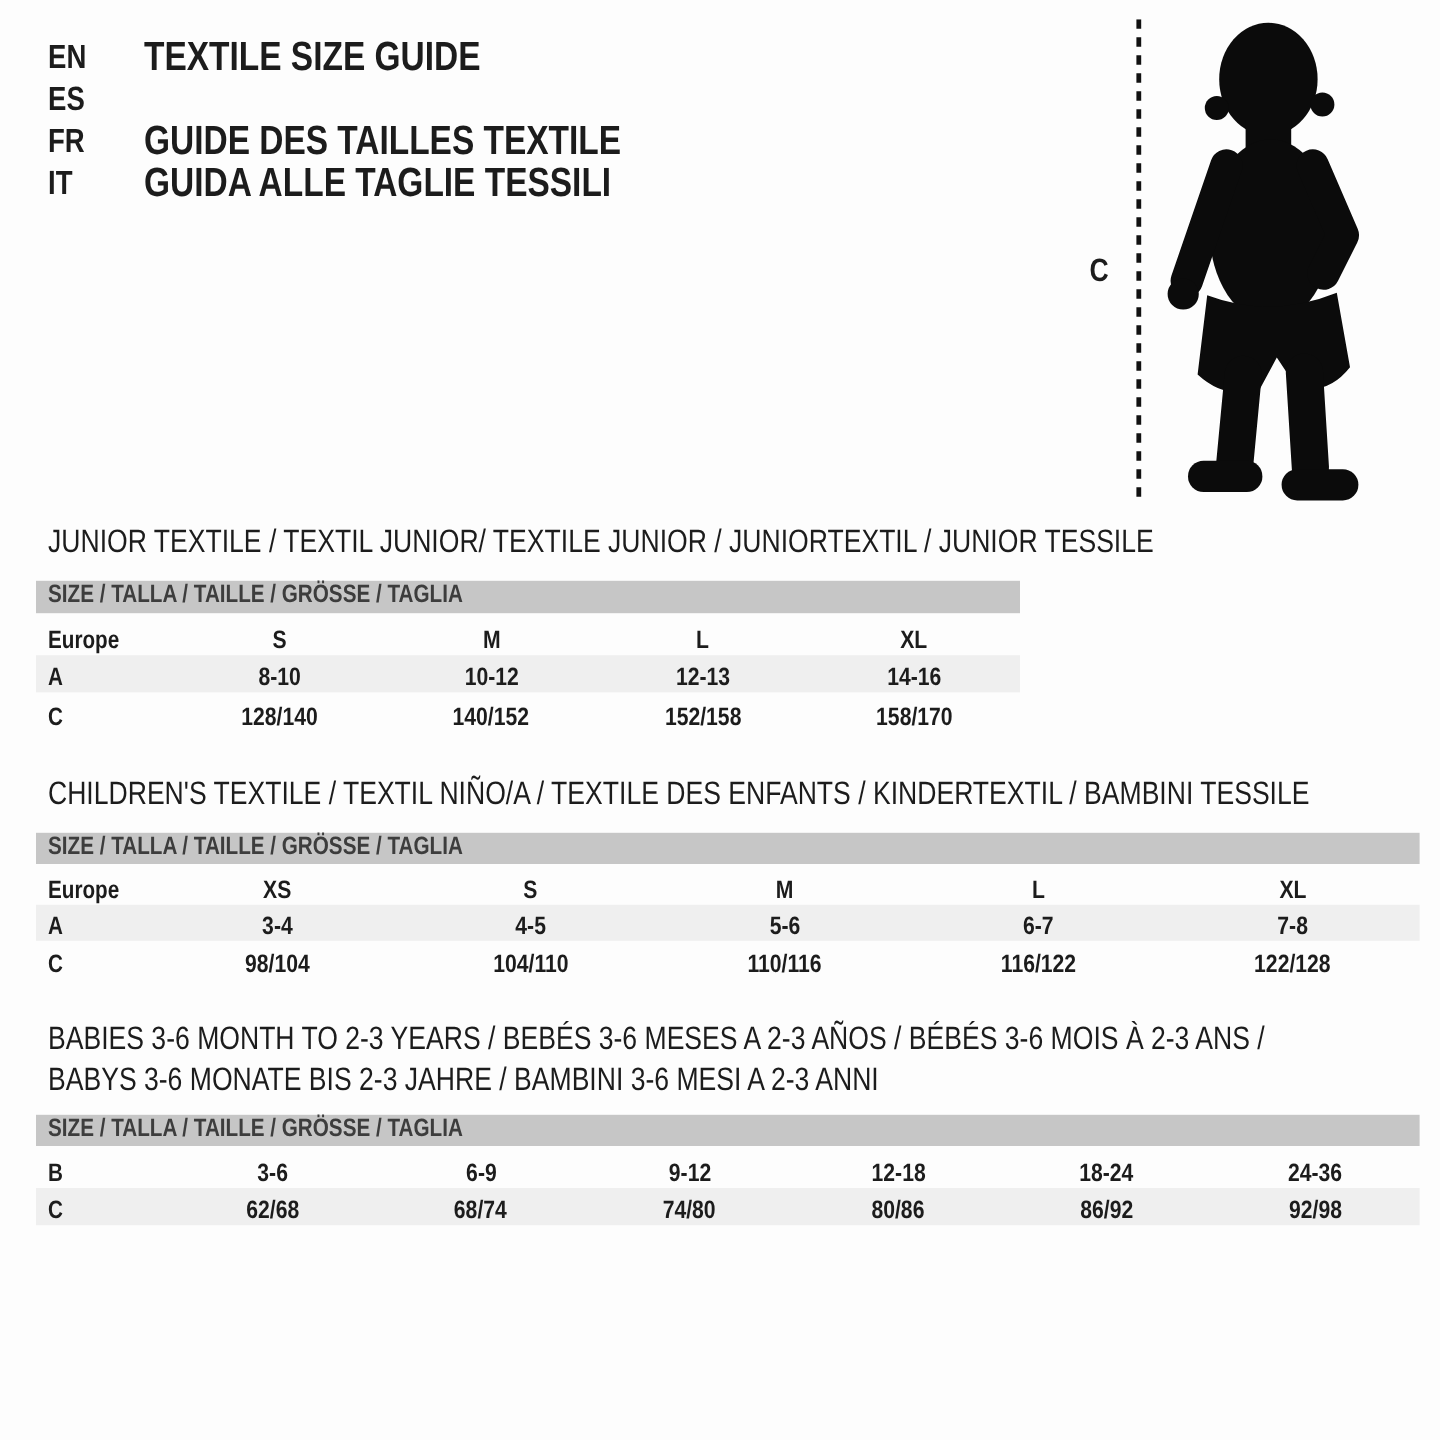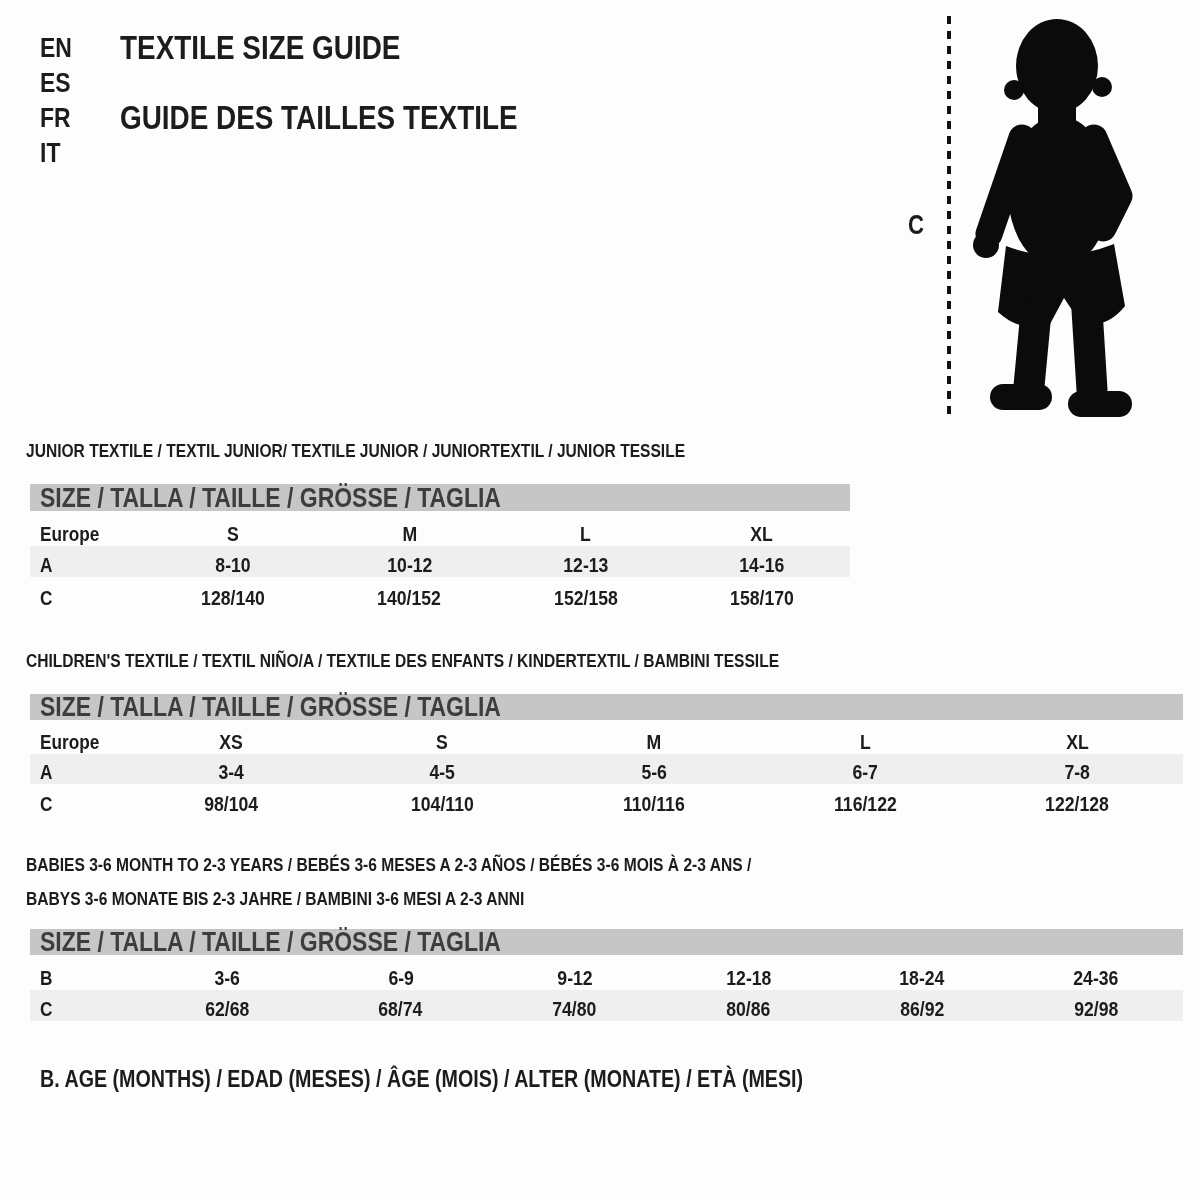--- a/index.html
+++ b/index.html
@@ -20,26 +20,26 @@
   .lang-row{display:flex;height:35px;align-items:center;}
   .lang-code{width:80px;font-size:28px;font-weight:700;}
   .lang-title{font-size:34px;font-weight:700;}
 
   
   .height-line{position:absolute;left:946px;top:16px;width:6px;height:400px;}
   .height-label{position:absolute;left:908px;top:210px;font-size:27px;font-weight:700;}
   .figure{position:absolute;left:960px;top:14px;width:190px;height:404px;}
 
   
-  .sec-heading{position:absolute;left:26px;font-size:19px;font-weight:700;line-height:30px;}
+  .sec-heading{position:absolute;left:40px;font-size:27px;font-weight:400;line-height:30px;}
 
   
   .sg-table{position:absolute;left:30px;}
-  .t-bar{background:#c6c6c6;color:#3d3d3d;display:flex;align-items:center;
-         padding-left:10px;font-size:28px;font-weight:700;}
+  .t-bar{background:#c6c6c6;color:#3d3d3d;display:flex;align-items:flex-start;
+         padding-left:10px;font-size:21px;font-weight:700;}
   .t-row{display:flex;align-items:flex-end;font-size:21px;font-weight:700;}
   .t-row.shaded{background:#efefef;}
   .t-label{padding-left:10px;box-sizing:border-box;}
   .t-cell{flex:1;display:flex;justify-content:center;align-items:center;}
   .junior .t-label{width:115px;}
   .children .t-label{width:95px;}
   .babies .t-label{width:110px;}
 
   
   .legend{position:absolute;left:40px;top:1062px;}
@@ -57,20 +57,21 @@
     </div>
     <div class="lang-row">
       <span class="lang-code"><span class="cond">ES</span></span>
     </div>
     <div class="lang-row">
       <span class="lang-code"><span class="cond">FR</span></span>
       <span class="lang-title"><span class="cond">GUIDE DES TAILLES TEXTILE</span></span>
     </div>
     <div class="lang-row">
       <span class="lang-code"><span class="cond">IT</span></span>
+      <span class="lang-title"><span class="cond">GUIDA ALLE TAGLIE TESSILI</span></span>
     </div>
   </div>
 
   <div class="height-line">
     <svg width="6" height="400" viewBox="0 0 6 400">
       <line x1="3" y1="0" x2="3" y2="400" stroke="#111111" stroke-width="4" stroke-dasharray="8 7"></line>
     </svg>
   </div>
   <div class="height-label"><span class="cond">C</span></div>
   <div class="figure">
@@ -265,18 +266,15 @@
       <span class="t-cell">
           <span class="condc">86/92</span>
         </span>
       <span class="t-cell">
           <span class="condc">92/98</span>
         </span>
     </div>
   </div>
 
   <div class="legend">
-    <div class="legend-line">
-        <span class="cond">B. AGE (MONTHS) / EDAD (MESES) / ÂGE (MOIS) / ALTER (MONATE) / ETÀ (MESI)</span>
-      </div>
   </div>
 
 </div>
 
 </body></html>

